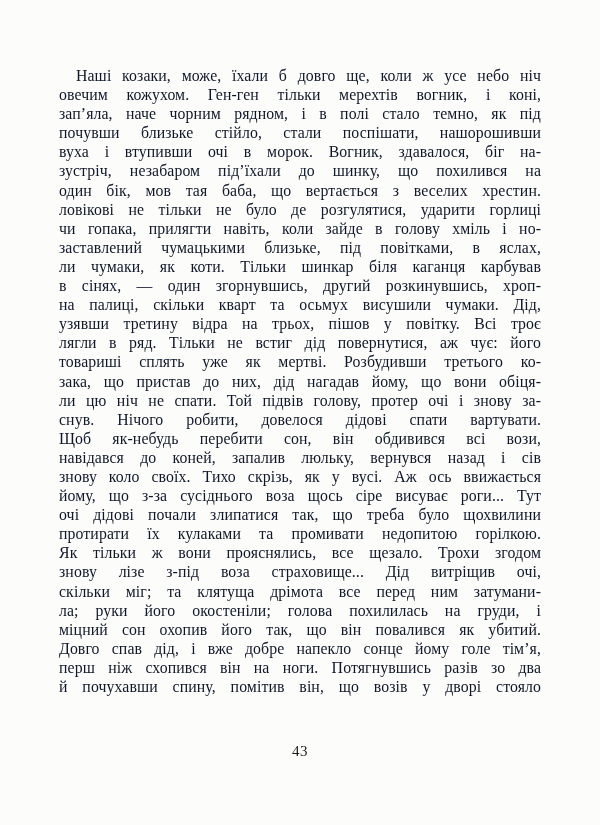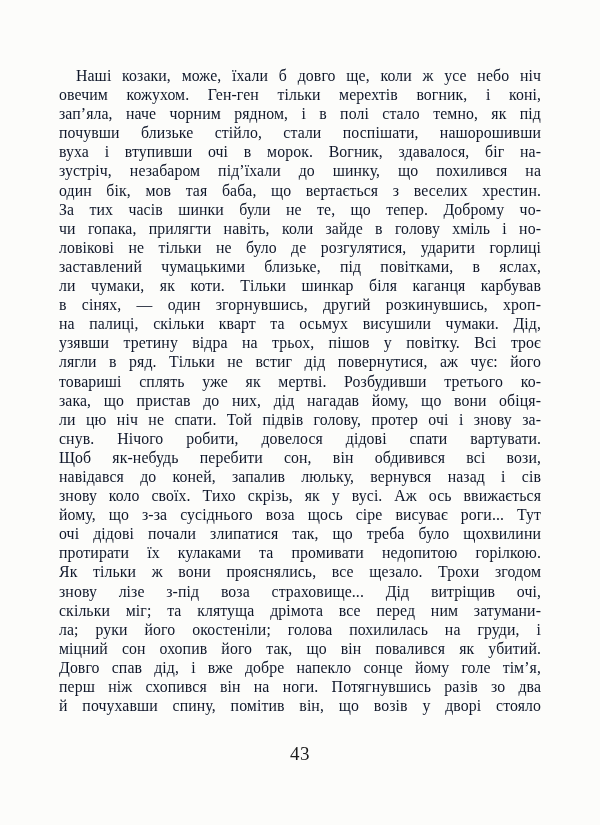--- a/index.html
+++ b/index.html
@@ -36,40 +36,39 @@
   }
   .line:first-child {
     text-indent: 17px;
   }
   .page-number {
     position: absolute;
     left: 0;
     top: 743px;
     width: 100%;
     text-align: center;
-    font-size: 19px;
+    font-size: 15px;
     letter-spacing: 0.5px;
     color: #1b1b1b;
   }
 </style>
 </head>
 <body>
 
 <div class="page">
   <div class="text-block">
       <div class="line">Наші козаки, може, їхали б довго ще, коли ж усе небо ніч</div>
       <div class="line">овечим кожухом. Ген-ген тільки мерехтів вогник, і коні,</div>
       <div class="line">зап’яла, наче чорним рядном, і в полі стало темно, як під</div>
       <div class="line">почувши близьке стійло, стали поспішати, нашорошивши</div>
       <div class="line">вуха і втупивши очі в морок. Вогник, здавалося, біг на-</div>
       <div class="line">зустріч, незабаром під’їхали до шинку, що похилився на</div>
       <div class="line">один бік, мов тая баба, що вертається з веселих хрестин.</div>
-      <div class="line">За тих часів шинки були не те, що тепер. Доброму чо-</div>
+      <div class="line">ловікові не тільки не було де розгулятися, ударити горлиці</div>
       <div class="line">чи гопака, прилягти навіть, коли зайде в голову хміль і но-</div>
-      <div class="line">ловікові не тільки не було де розгулятися, ударити горлиці</div>
       <div class="line">заставлений чумацькими близьке, під повітками, в яслах,</div>
       <div class="line">ли чумаки, як коти. Тільки шинкар біля каганця карбував</div>
       <div class="line">в сінях, — один згорнувшись, другий розкинувшись, хроп-</div>
       <div class="line">на палиці, скільки кварт та осьмух висушили чумаки. Дід,</div>
       <div class="line">узявши третину відра на трьох, пішов у повітку. Всі троє</div>
       <div class="line">лягли в ряд. Тільки не встиг дід повернутися, аж чує: його</div>
       <div class="line">товариші сплять уже як мертві. Розбудивши третього ко-</div>
       <div class="line">зака, що пристав до них, дід нагадав йому, що вони обіця-</div>
       <div class="line">ли цю ніч не спати. Той підвів голову, протер очі і знову за-</div>
       <div class="line">снув. Нічого робити, довелося дідові спати вартувати.</div>

